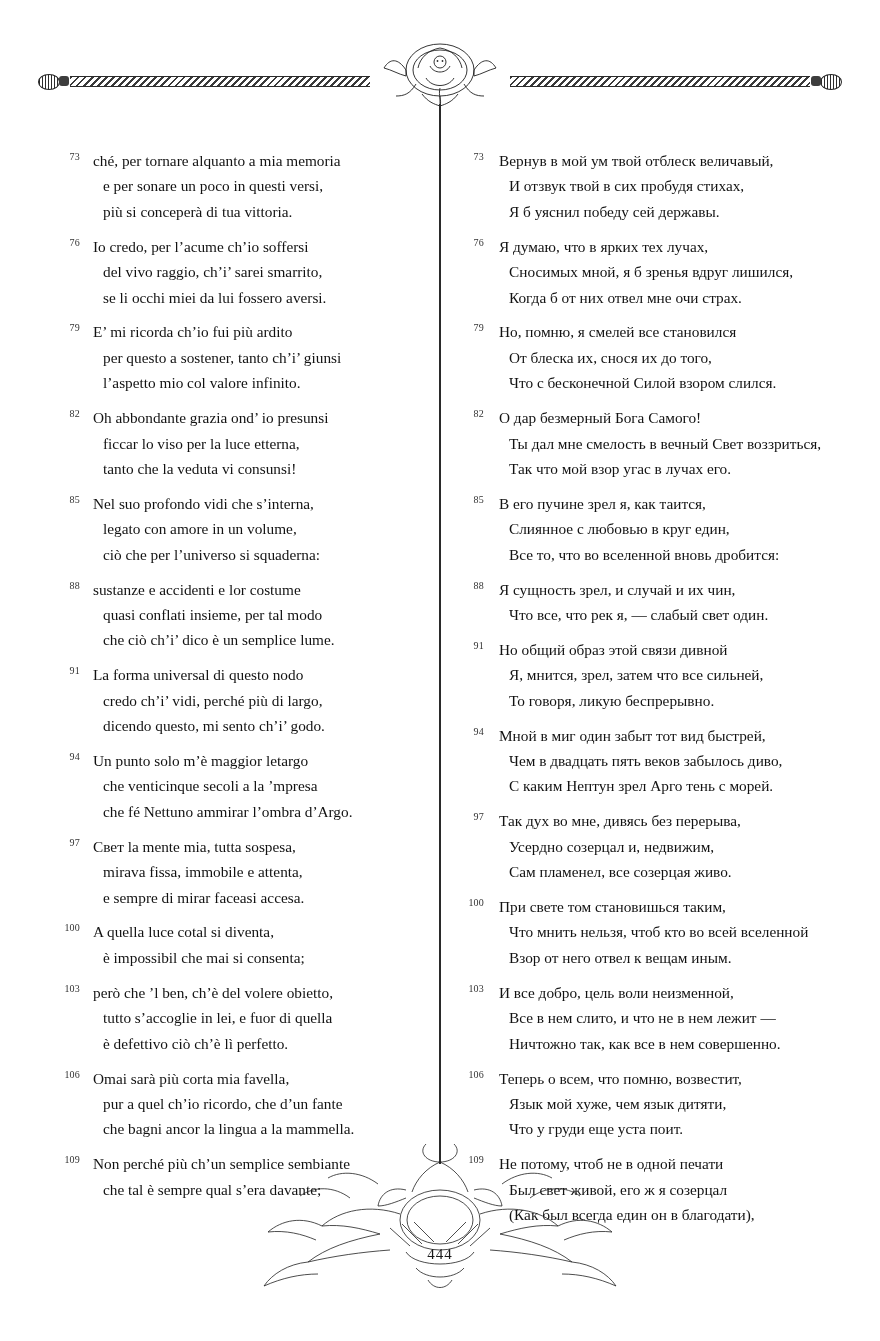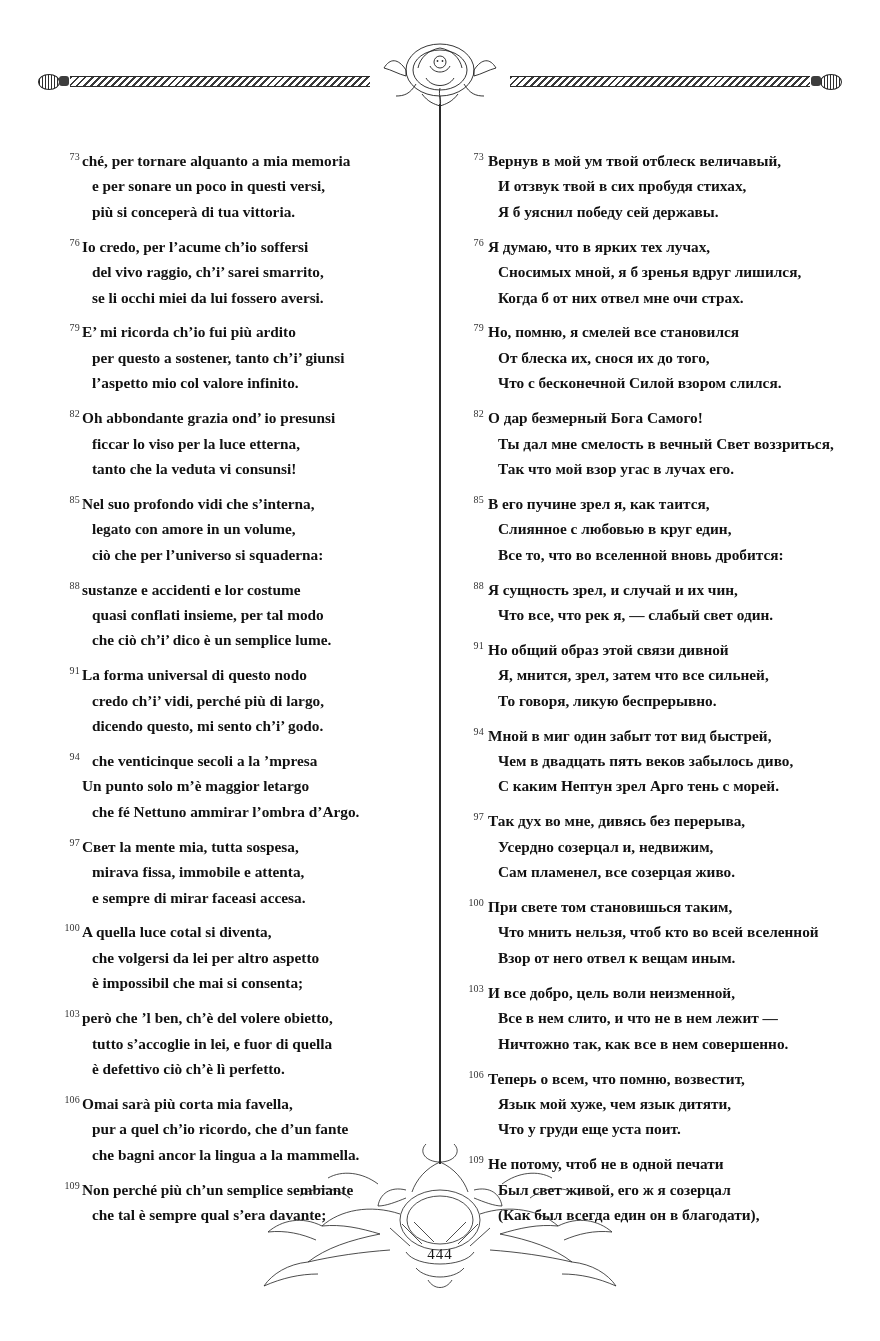--- a/index.html
+++ b/index.html
@@ -114,22 +114,21 @@
     position: absolute;
     left: 0;
     top: 3px;
     width: 22px;
     text-align: right;
     font-size: 10px;
     color: #333;
     letter-spacing: 0.2px;
   }
   .tercet .lines {
-    margin-left: 24px;
-    font-weight: bold;
+    margin-left: 35px;
   }
   .line {
     font-size: 15.3px;
     line-height: 25.4px;
     white-space: nowrap;
     color: #121212;
   }
   .col.left .line { font-style: normal; }
   .col.left .line.indent1 { padding-left: 10px; }
   .col.right .line { padding-left: 2px; }
@@ -268,40 +267,39 @@
         <div class="lines">
           <div class="line">La forma universal di questo nodo</div>
           <div class="line indent1">credo ch’i’ vidi, perché più di largo,</div>
           <div class="line indent1">dicendo questo, mi sento ch’i’ godo.</div>
         </div>
       </div>
 
       <div class="tercet">
         <div class="num">94</div>
         <div class="lines">
+          <div class="line">Un punto solo m’è maggior letargo</div>
           <div class="line indent1">che venticinque secoli a la ’mpresa</div>
-          <div class="line">Un punto solo m’è maggior letargo</div>
           <div class="line indent1">che fé Nettuno ammirar l’ombra d’Argo.</div>
         </div>
       </div>
 
       <div class="tercet">
         <div class="num">97</div>
         <div class="lines">
           <div class="line">Свет la mente mia, tutta sospesa,</div>
           <div class="line indent1">mirava fissa, immobile e attenta,</div>
           <div class="line indent1">e sempre di mirar faceasi accesa.</div>
         </div>
       </div>
 
       <div class="tercet">
         <div class="num">100</div>
         <div class="lines">
           <div class="line">A quella luce cotal si diventa,</div>
-          <div class="line indent1">che volgersi da lei per altro aspetto</div>
           <div class="line indent1">è impossibil che mai si consenta;</div>
         </div>
       </div>
 
       <div class="tercet">
         <div class="num">103</div>
         <div class="lines">
           <div class="line">però che ’l ben, ch’è del volere obietto,</div>
           <div class="line indent1">tutto s’accoglie in lei, e fuor di quella</div>
           <div class="line indent1">è defettivo ciò ch’è lì perfetto.</div>

